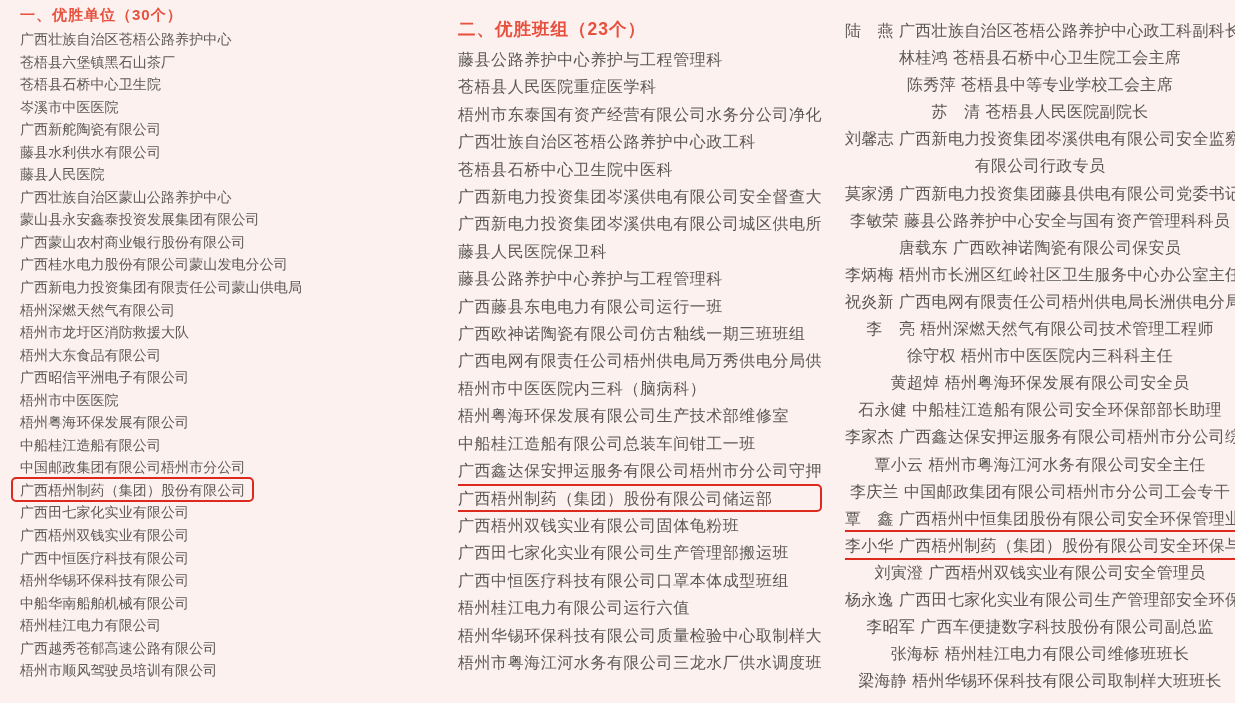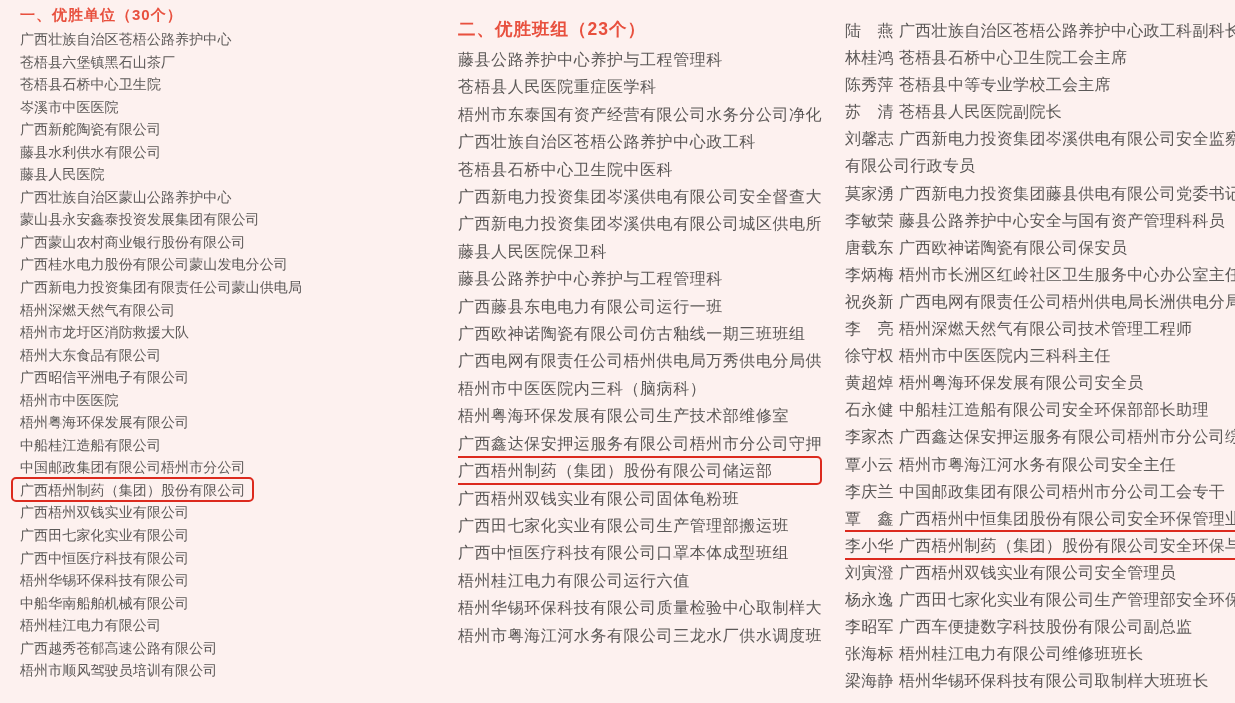--- a/index.html
+++ b/index.html
@@ -16,21 +16,21 @@
   .col-title{font-weight:bold;color:var(--accent,#e8503e);}
   
   .col-units{left:20px;top:2px;width:422px;font-size:14px;}
   .col-units .col-title{font-size:15px;line-height:26px;letter-spacing:1px;}
   .col-units .line{line-height:22.55px;letter-spacing:0.1px;}
   
   .col-teams{left:458px;top:12px;width:372px;overflow:hidden;font-size:16px;}
   .col-teams .col-title{font-size:17.5px;line-height:34px;letter-spacing:1px;}
   .col-teams .line{line-height:27.4px;letter-spacing:0.55px;}
   
-  .col-people{left:845px;top:17px;width:390px;overflow:hidden;font-size:16px;}
+  .col-people{left:845px;top:17px;width:390px;overflow:hidden;font-size:16px;text-align:center;}
   .col-people .line{line-height:27.1px;letter-spacing:0.3px;}
   .person-name{display:inline-block;width:48px;margin-right:6px;}
   
   .hl{position:relative;}
   .hl-fit{width:fit-content;}
   .box{
     position:absolute;pointer-events:none;
     border:2px solid var(--hl,#dc2a1e);
     border-radius:5px;
   }
@@ -60,22 +60,22 @@
         <div class="line"><span>广西新电力投资集团有限责任公司蒙山供电局</span></div>
         <div class="line"><span>梧州深燃天然气有限公司</span></div>
         <div class="line"><span>梧州市龙圩区消防救援大队</span></div>
         <div class="line"><span>梧州大东食品有限公司</span></div>
         <div class="line"><span>广西昭信平洲电子有限公司</span></div>
         <div class="line"><span>梧州市中医医院</span></div>
         <div class="line"><span>梧州粤海环保发展有限公司</span></div>
         <div class="line"><span>中船桂江造船有限公司</span></div>
         <div class="line"><span>中国邮政集团有限公司梧州市分公司</span></div>
         <div class="line hl hl-fit"><span>广西梧州制药（集团）股份有限公司</span><span class="box box-unit"></span></div>
+        <div class="line"><span>广西田七家化实业有限公司</span></div>
         <div class="line"><span>广西梧州双钱实业有限公司</span></div>
-        <div class="line"><span>广西田七家化实业有限公司</span></div>
         <div class="line"><span>广西中恒医疗科技有限公司</span></div>
         <div class="line"><span>梧州华锡环保科技有限公司</span></div>
         <div class="line"><span>中船华南船舶机械有限公司</span></div>
         <div class="line"><span>梧州桂江电力有限公司</span></div>
         <div class="line"><span>广西越秀苍郁高速公路有限公司</span></div>
         <div class="line"><span>梧州市顺风驾驶员培训有限公司</span></div>
       </div>
   </div>
 
   <div class="col col-teams">
@@ -88,20 +88,21 @@
         <div class="line"><span>苍梧县石桥中心卫生院中医科</span></div>
         <div class="line"><span>广西新电力投资集团岑溪供电有限公司安全督查大</span></div>
         <div class="line"><span>广西新电力投资集团岑溪供电有限公司城区供电所</span></div>
         <div class="line"><span>藤县人民医院保卫科</span></div>
         <div class="line"><span>藤县公路养护中心养护与工程管理科</span></div>
         <div class="line"><span>广西藤县东电电力有限公司运行一班</span></div>
         <div class="line"><span>广西欧神诺陶瓷有限公司仿古釉线一期三班班组</span></div>
         <div class="line"><span>广西电网有限责任公司梧州供电局万秀供电分局供</span></div>
         <div class="line"><span>梧州市中医医院内三科（脑病科）</span></div>
         <div class="line"><span>梧州粤海环保发展有限公司生产技术部维修室</span></div>
+        <div class="line"><span>中船桂江造船有限公司总装车间钳工一班</span></div>
         <div class="line"><span>广西鑫达保安押运服务有限公司梧州市分公司守押</span></div>
         <div class="line hl"><span>广西梧州制药（集团）股份有限公司储运部</span><span class="box box-team"></span></div>
         <div class="line"><span>广西梧州双钱实业有限公司固体龟粉班</span></div>
         <div class="line"><span>广西田七家化实业有限公司生产管理部搬运班</span></div>
         <div class="line"><span>广西中恒医疗科技有限公司口罩本体成型班组</span></div>
         <div class="line"><span>梧州桂江电力有限公司运行六值</span></div>
         <div class="line"><span>梧州华锡环保科技有限公司质量检验中心取制样大</span></div>
         <div class="line"><span>梧州市粤海江河水务有限公司三龙水厂供水调度班</span></div>
       </div>
   </div>

